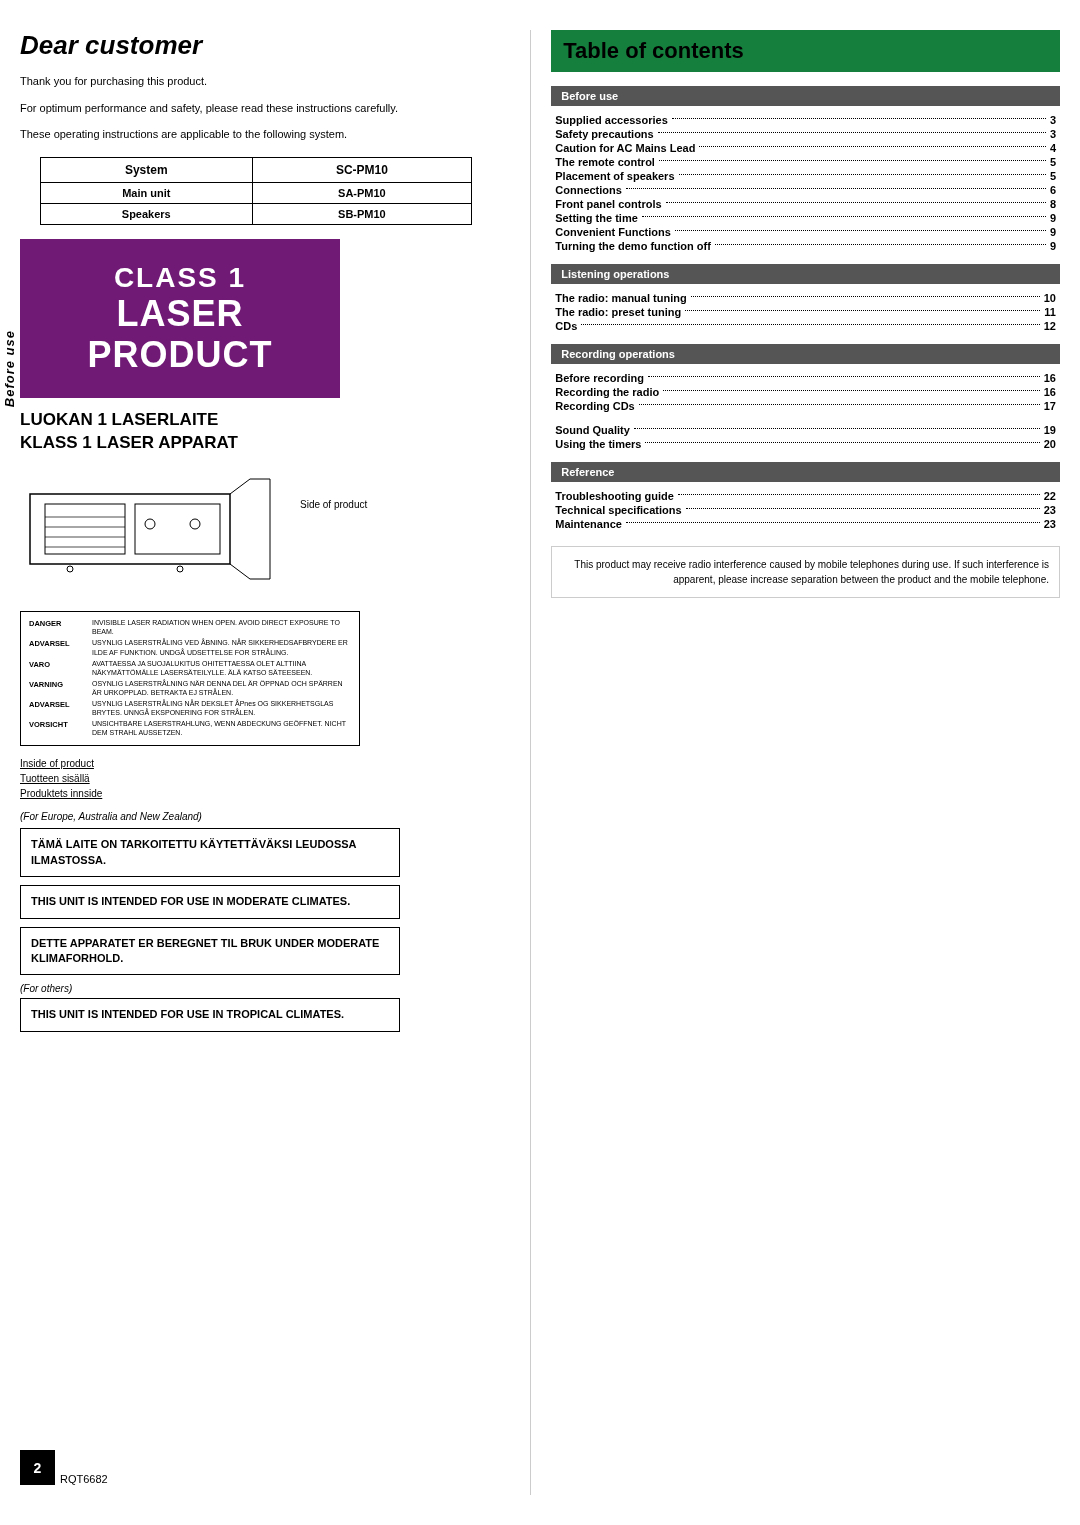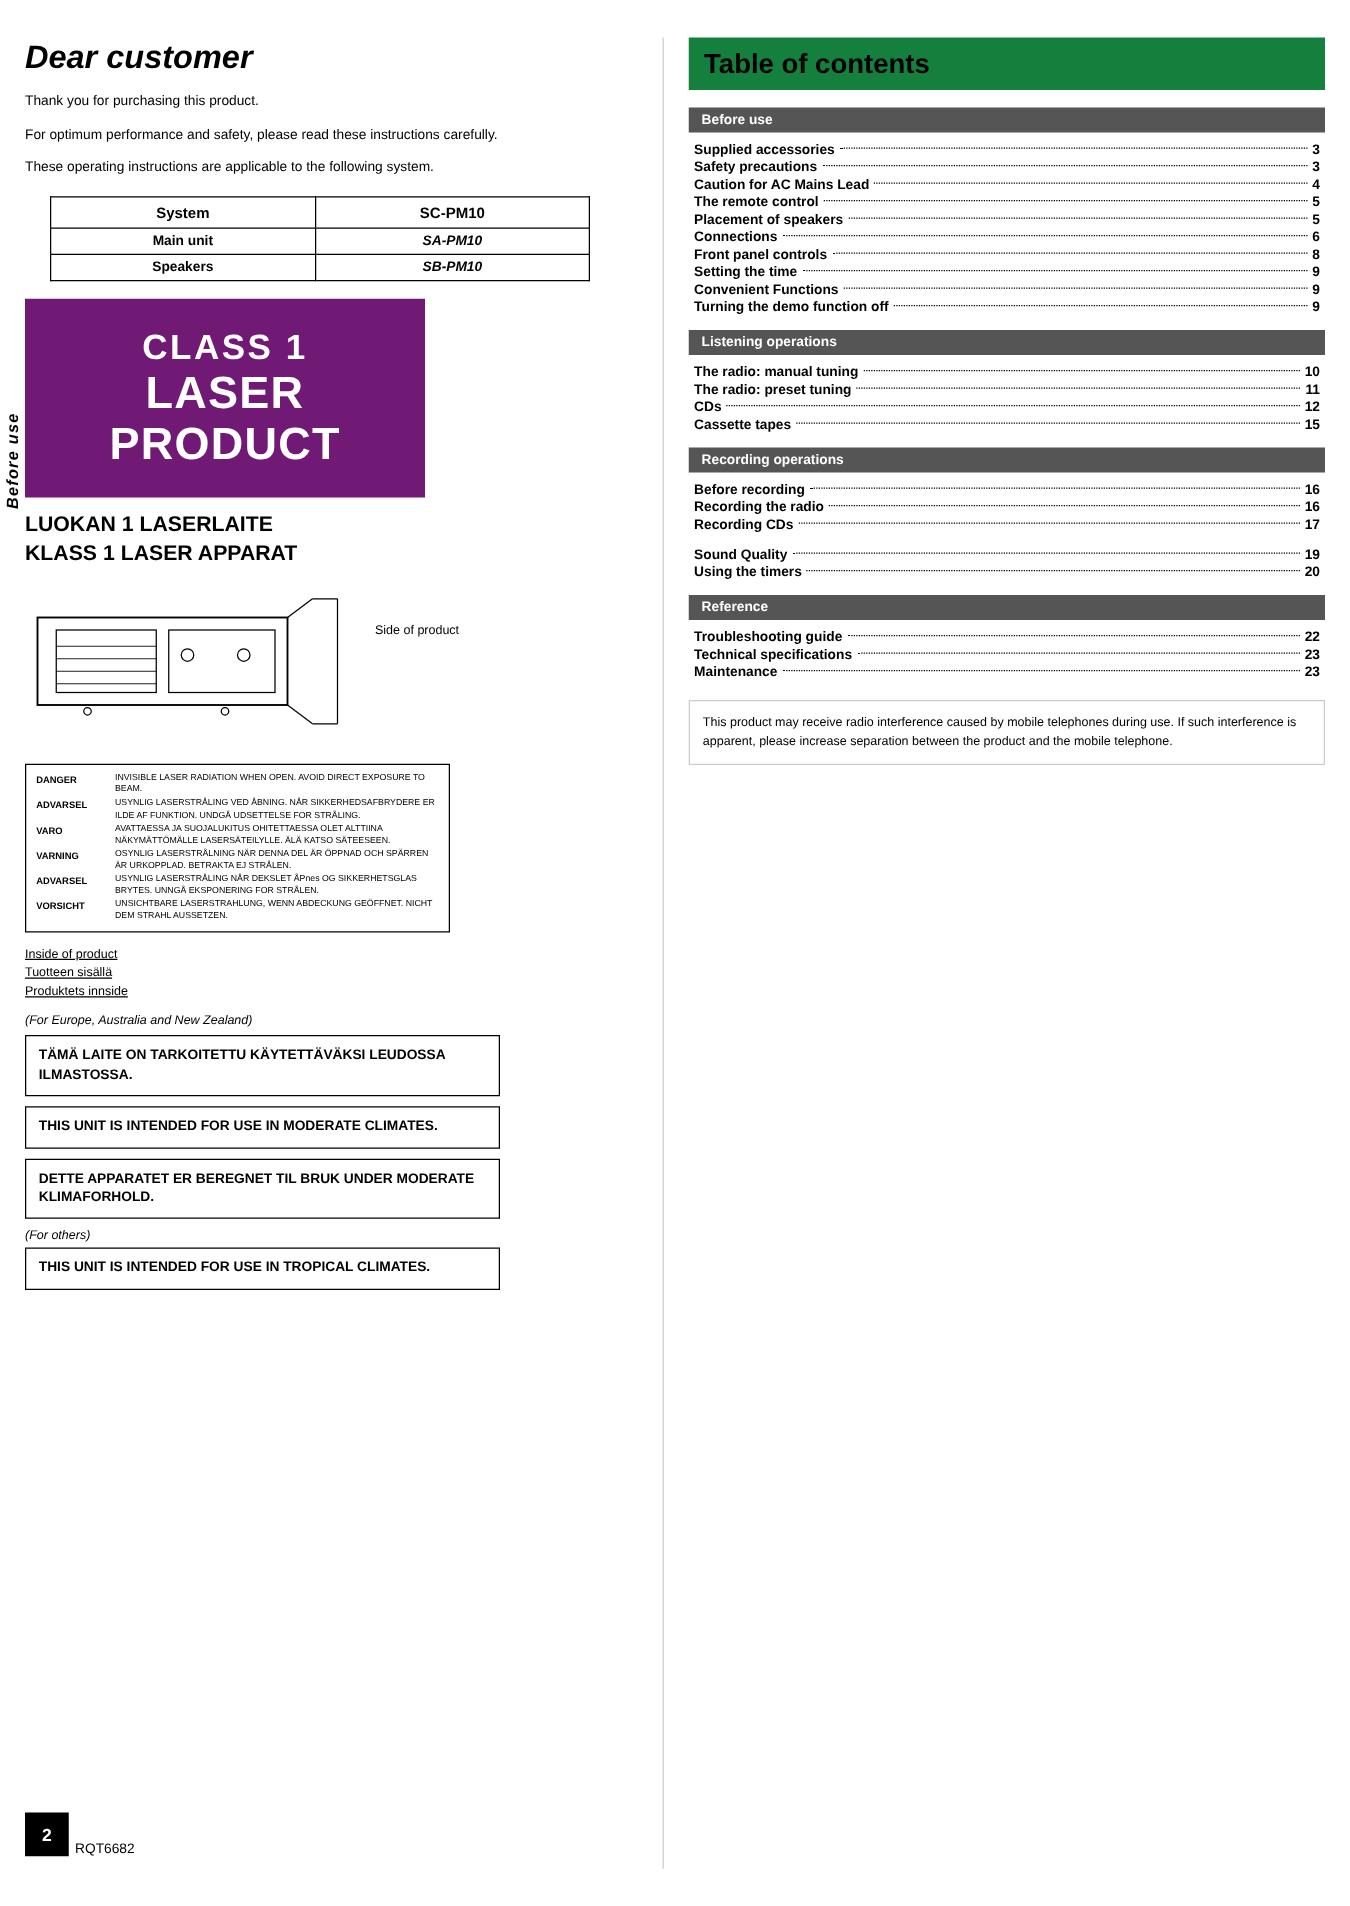--- a/index.html
+++ b/index.html
@@ -76,21 +76,20 @@
       padding: 4px 15px;
       text-align: center;
       border: 1px solid #000;
       font-size: 11px;
     }
     .system-table td:first-child {
       font-weight: bold;
     }
     .system-table td:last-child {
       font-weight: bold;
-      font-style: italic;
     }
 
     
     .laser-box {
       background: #701a75;
       color: #fff;
       text-align: center;
       padding: 22px 10px;
       margin: 14px 0 10px 0;
       width: 320px;
@@ -260,20 +259,21 @@
     .toc-section {
       margin-bottom: 12px;
     }
 
     .mobile-notice {
       border: 1px solid #ccc;
       padding: 10px;
       margin-top: 16px;
       font-size: 10px;
       line-height: 1.5;
+      text-align: right;
     }
   </style>
 </head>
 <body>
 
 <div class="page">
 
   <div class="left-col">
     <span class="sidebar-label">Before use</span>
 
@@ -453,25 +453,20 @@
           <div class="toc-entry">
             <span class="toc-entry-label">The radio:  preset tuning</span>
             <span class="toc-dots"></span>
             <span class="toc-page">11</span>
           </div>
           <div class="toc-entry">
             <span class="toc-entry-label">CDs</span>
             <span class="toc-dots"></span>
             <span class="toc-page">12</span>
           </div>
-          <div class="toc-entry">
-            <span class="toc-entry-label">Cassette tapes</span>
-            <span class="toc-dots"></span>
-            <span class="toc-page">15</span>
-          </div>
         </div>
         <div class="toc-section">
           <div class="toc-section-header">Recording operations</div>
           <div class="toc-entry">
             <span class="toc-entry-label">Before recording</span>
             <span class="toc-dots"></span>
             <span class="toc-page">16</span>
           </div>
           <div class="toc-entry">
             <span class="toc-entry-label">Recording the radio</span>

